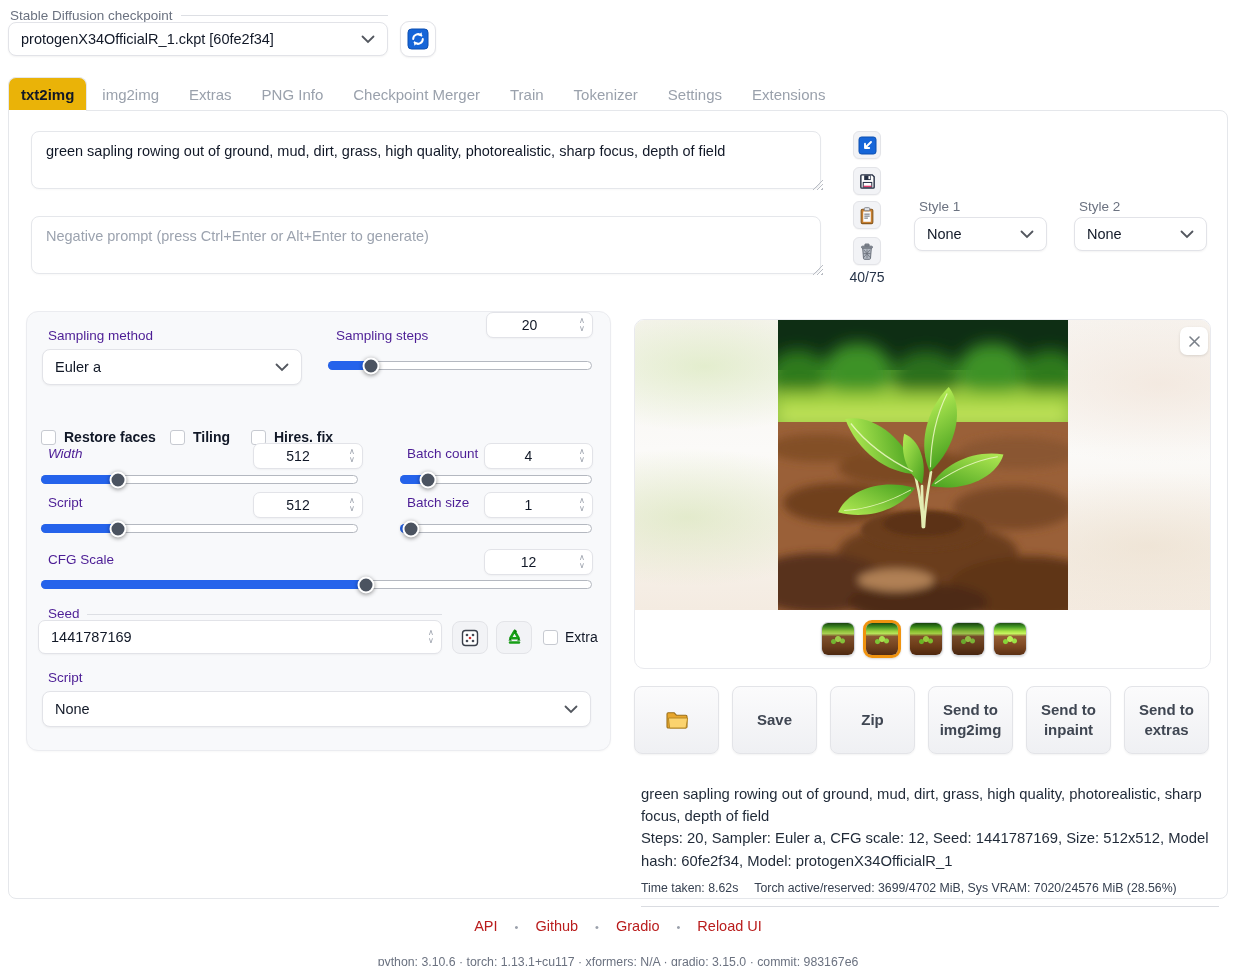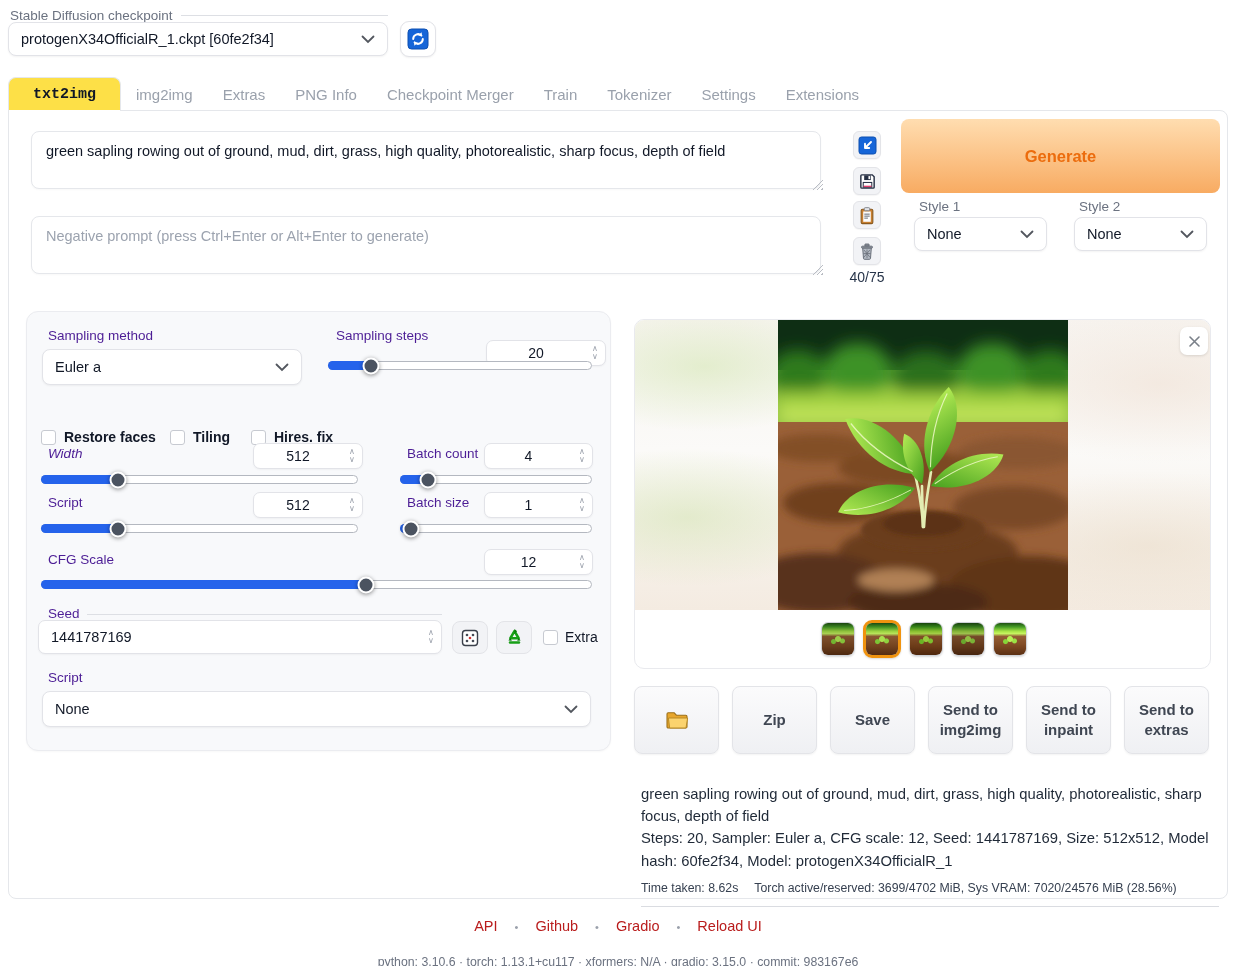--- a/index.html
+++ b/index.html
@@ -14,22 +14,22 @@
             display:flex; align-items:center; padding:0 12px; cursor:pointer; }
   .select .val { flex:1; font-size:14.5px; color:#111827; white-space:nowrap; overflow:hidden; }
   .chev { width:14px; height:9px; flex:none; }
   #ckpt-select { position:absolute; left:8px; top:22px; width:380px; height:34px; }
   #refresh-btn { position:absolute; left:400px; top:21px; width:36px; height:36px; background:#fff; border:1px solid #e2e3e8;
                  border-radius:9px; box-shadow:0 1px 2px rgba(0,0,0,.06); display:grid; place-items:center; cursor:pointer; }
 
   
   #tabs { position:absolute; left:8px; top:77px; height:34px; display:flex; align-items:center; z-index:3; }
   .tab { font-size:15px; color:#9aa1ac; padding:0 15px; height:34px; display:flex; align-items:center; cursor:pointer; white-space:nowrap; }
-  .tab.active { background:#fde047; border:1px solid #e5e7eb; border-bottom:none; border-radius:8px 8px 0 0;
-                color:#111827; font-weight:bold; padding:0 24px; position:relative;font-family:Liberation Mono, monospace; }
+  .tab.active { background:#eab308; border:1px solid #e5e7eb; border-bottom:none; border-radius:8px 8px 0 0;
+                color:#111827; font-weight:bold; padding:0 12px; position:relative; }
   .tab.active::after { content:""; position:absolute; left:0; right:0; bottom:-2px; height:3px; background:#fff; }
 
   
   #content { position:absolute; left:8px; top:110px; width:1220px; height:789px; background:#fff;
              border:1px solid #e5e7eb; border-radius:0 8px 8px 8px; z-index:1; }
 
   textarea.prompt { position:absolute; resize:none; border:1px solid #e5e7eb; border-radius:8px; background:#fff;
             padding:9px 14px; font-family:"Liberation Sans", sans-serif; font-size:14.5px; color:#111827;
             line-height:1.4; outline:none; box-shadow:0 1px 2px rgba(0,0,0,.03); }
   textarea.prompt::placeholder { color:#9ca3af; }
@@ -188,21 +188,20 @@
     <div class="toolbtn" style="left:844px;top:126px;">
       <svg width="18" height="19" viewBox="0 0 20 21">
         <rect x="7.6" y="2.2" width="4.8" height="2.4" rx="0.8" fill="#8f949d" stroke="#5f6570"></rect>
         <rect x="4" y="4.6" width="12" height="2.2" rx="0.8" fill="#9aa0a9" stroke="#5f6570"></rect>
         <path d="M5.2 6.8 h9.6 l-0.9 11.3 a1.2 1.2 0 0 1 -1.2 1.1 h-5.4 a1.2 1.2 0 0 1 -1.2 -1.1 z" fill="#b4bac3" stroke="#5f6570"></path>
         <path d="M6.5 8.6 l6.8 8.4 M13.3 8.6 l-6.8 8.4 M10 8.2 v9.6 M6 12.8 h8" stroke="#6a707b" stroke-width="0.9" fill="none"></path>
       </svg>
     </div>
     <div id="token-counter">40/75</div>
 
-    <button id="generate-btn">Generate</button>
     <span class="style-label" style="left:910px;">Style 1</span>
     <span class="style-label" style="left:1070px;">Style 2</span>
     <div class="select" style="position:absolute;left:905px;top:106px;width:133px;height:34px;">
       <span class="val">None</span>
       <svg class="chev" viewBox="0 0 14 9">
           <path d="M1.5 1.5 L7 7 L12.5 1.5" fill="none" stroke="#52565e" stroke-width="1.8" stroke-linecap="round"></path>
         </svg>
     </div>
     <div class="select" style="position:absolute;left:1065px;top:106px;width:133px;height:34px;">
       <span class="val">None</span>
@@ -214,21 +213,21 @@
     <div id="settings">
       <span class="flabel" style="left:21px;top:16px;">Sampling method</span>
       <div class="select" style="position:absolute;left:15px;top:37px;width:260px;height:36px;">
         <span class="val">Euler a</span>
         <svg class="chev" viewBox="0 0 14 9">
             <path d="M1.5 1.5 L7 7 L12.5 1.5" fill="none" stroke="#52565e" stroke-width="1.8" stroke-linecap="round"></path>
           </svg>
       </div>
 
       <span class="flabel" style="left:309px;top:16px;">Sampling steps</span>
-      <div class="numbox" style="left:459px;top:28px;width:120px;">
+      <div class="numbox" style="left:459px;top:0;width:107px;">
         <span class="nval">20</span>
         <span class="spin">∧<br>∨</span>
       </div>
       <div class="slider" style="left:301px;top:49px;width:264px;">
         <div class="fill" style="width:16%;"></div>
         <div class="knob" style="left:16%;"></div>
       </div>
 
       <div class="cb" style="left:14px;top:118px;"></div>
       <span class="cblabel" style="left:37px;top:117px;">Restore faces</span>
@@ -411,22 +410,22 @@
       </div>
     </div>
 
     <div id="actions">
       <button class="act">
         <svg width="24" height="20" viewBox="0 0 24 20">
           <path d="M2 4 a1.2 1.2 0 0 1 1.2-1.2 h6 l2.2 2.4 h9.4 a1.2 1.2 0 0 1 1.2 1.2 v10.4 a1.2 1.2 0 0 1 -1.2 1.2 h-17.6 a1.2 1.2 0 0 1 -1.2 -1.2 z" fill="#e8a62c" stroke="#9c701a" stroke-width="1.1"></path>
           <path d="M3.4 8 h19.2 l-1.6 10 h-16.4 z" fill="#fbd36e" stroke="#b98a25" stroke-width="1"></path>
         </svg>
       </button>
+      <button class="act">Save</button>
       <button class="act">Zip</button>
-      <button class="act">Save</button>
       <button class="act">Send to img2img</button>
       <button class="act">Send to inpaint</button>
       <button class="act">Send to extras</button>
     </div>
 
     <div id="out-info">
       <div>green sapling rowing out of ground, mud, dirt, grass, high quality, photorealistic, sharp focus, depth of field</div>
       <div>Steps: 20, Sampler: Euler a, CFG scale: 12, Seed: 1441787169, Size: 512x512, Model hash: 60fe2f34, Model: protogenX34OfficialR_1</div>
       <div id="out-meta">
         <span>Time taken: 8.62s</span>

